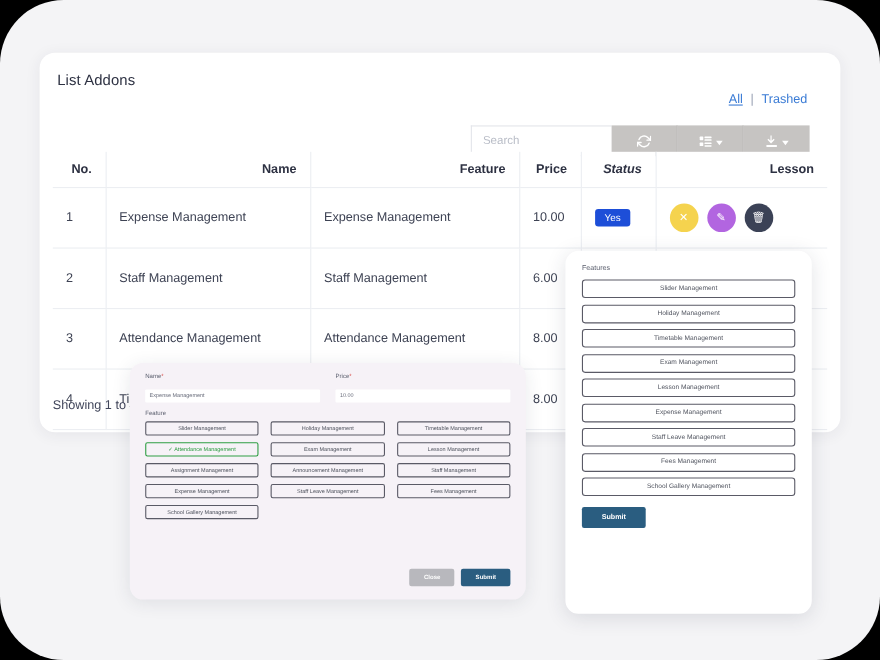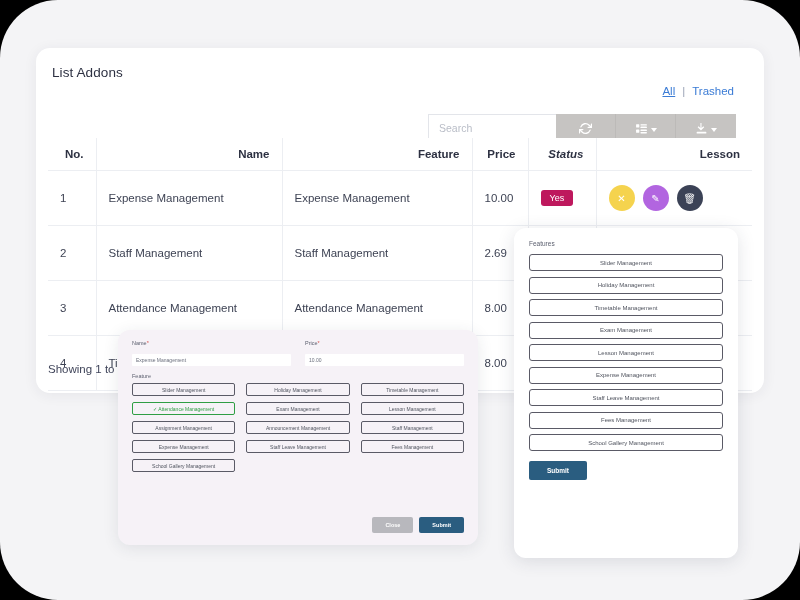--- a/index.html
+++ b/index.html
@@ -124,21 +124,21 @@
   #addons-table td:last-child { border-right: none; }
   #addons-table tbody tr:last-child td { border-bottom: 1px solid #eceef2; }
   .col-no    { width: 48px; }
   .col-name  { width: 186px; }
   .col-feat  { width: 190px; }
   .col-price { width: 56px; }
   .col-stat  { width: 68px; font-style: italic; }
 
   .status-badge {
     display: inline-block;
-    background: #be185d;
+    background: #1d4ed8;
     color: #fff;
     font-size: 9px;
     padding: 3px 9px;
     border-radius: 3px;
     line-height: 1.2;
   }
   .action-cell { display: flex; gap: 8px; align-items: center; }
   .act-btn {
     width: 26px; height: 26px;
     border-radius: 50%;
@@ -359,21 +359,21 @@
               <button class="act-btn act-x">✕</button>
               <button class="act-btn act-edit">✎</button>
               <button class="act-btn act-del">🗑</button>
             </div>
           </td>
         </tr>
         <tr>
           <td>2</td>
           <td>Staff Management</td>
           <td>Staff Management</td>
-          <td>2.69</td>
+          <td>6.00</td>
           <td>
             <span class="status-badge">Yes</span>
           </td>
           <td>
             <div class="action-cell">
               <button class="act-btn act-x">✕</button>
               <button class="act-btn act-edit">✎</button>
               <button class="act-btn act-del">🗑</button>
             </div>
           </td>

